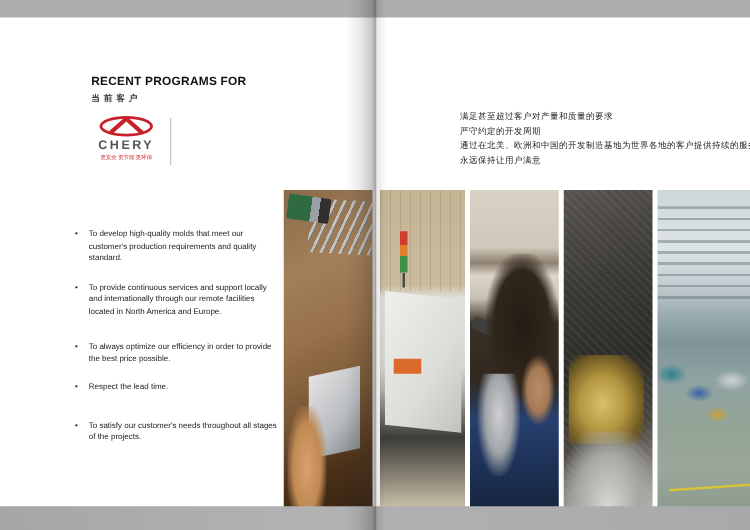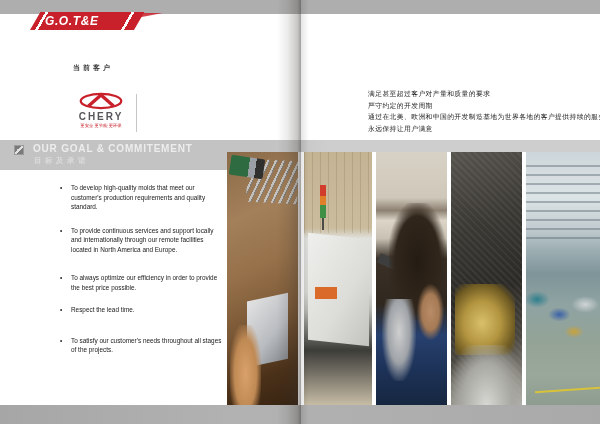--- a/index.html
+++ b/index.html
@@ -123,47 +123,38 @@
   .fold-light{position:absolute;left:301px;top:0;width:8px;height:424px;z-index:30;pointer-events:none;
       background:linear-gradient(to right,rgba(0,0,0,.10),rgba(0,0,0,0));}
 </style>
 </head>
 <body>
 
 <div class="spread">
 
   <div class="band-top"></div>
 
-  <div class="gote">
-    <div class="gote-shape"></div>
-    <div class="gote-tail"></div>
-    <div class="gote-text">G.O.T&amp;E</div>
-  </div>
 
   <div class="recent">
+    <div class="recent-title">RECENT PROGRAMS FOR</div>
     <div class="recent-cn">当前客户</div>
   </div>
 
   <div class="clients">
     <div class="chery">
       <svg width="46" height="18" viewBox="0 0 60 24">
         <ellipse cx="30" cy="12" rx="27" ry="9.5" fill="none" stroke="#c9212b" stroke-width="3"></ellipse>
         <path d="M13 19 L30 4 L47 19" fill="none" stroke="#c9212b" stroke-width="4.5"></path>
       </svg>
       <div class="chery-name">CHERY</div>
       <div class="chery-tagline">更安全 更节能 更环保</div>
     </div>
     <div class="client-divider"></div>
   </div>
 
-  <div class="goal">
-    <div class="goal-icon"></div>
-    <div class="goal-title">OUR GOAL &amp; COMMITEMENT</div>
-    <div class="goal-cn">目标及承诺</div>
-  </div>
 
   <div class="bullets">
     <div class="bullet-item mb1">
       <span class="bullet-dot">•</span>
       <span>To develop high-quality molds that meet our customer's production requirements and quality standard.</span>
     </div>
     <div class="bullet-item mb2">
       <span class="bullet-dot">•</span>
       <span>To provide continuous services and support locally and internationally through our remote facilities located in North America and Europe.</span>
     </div>

